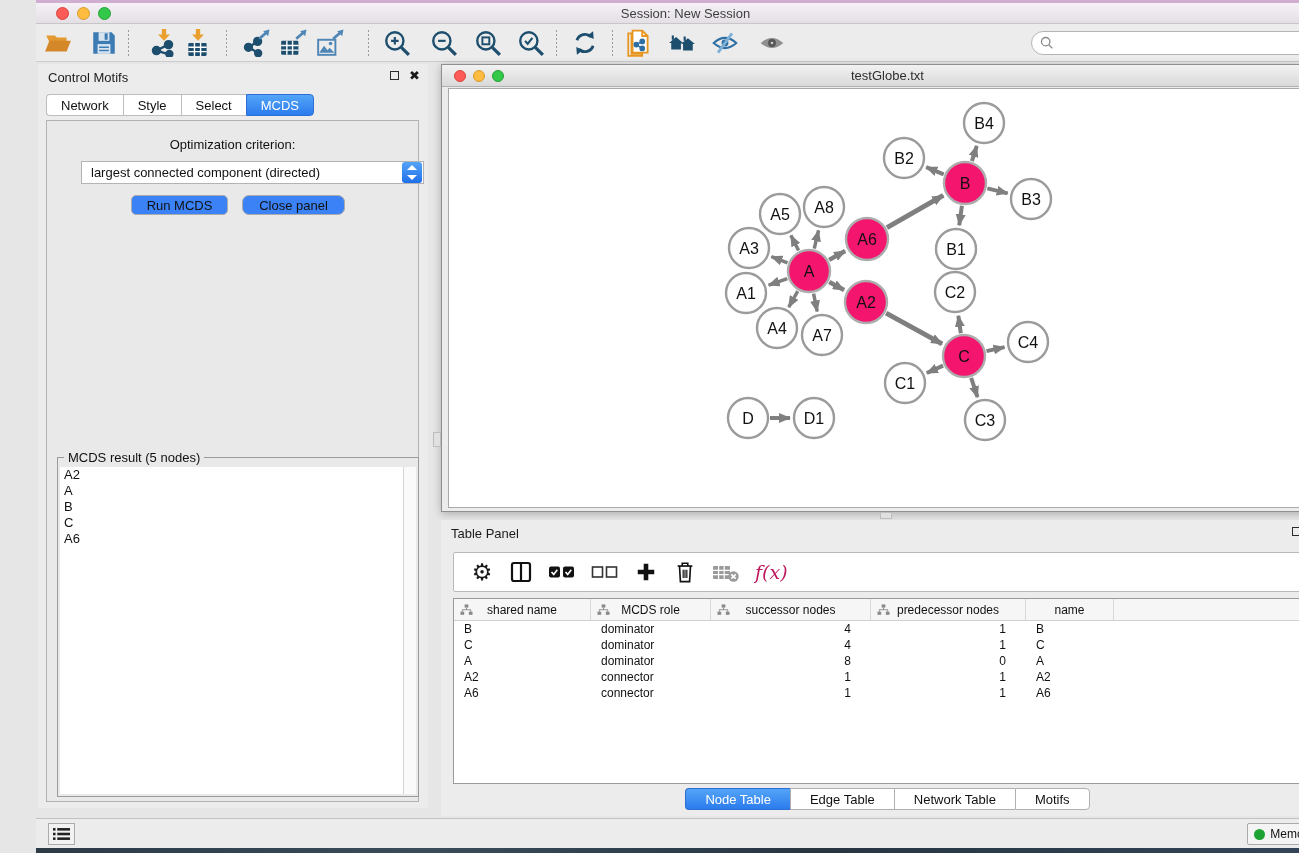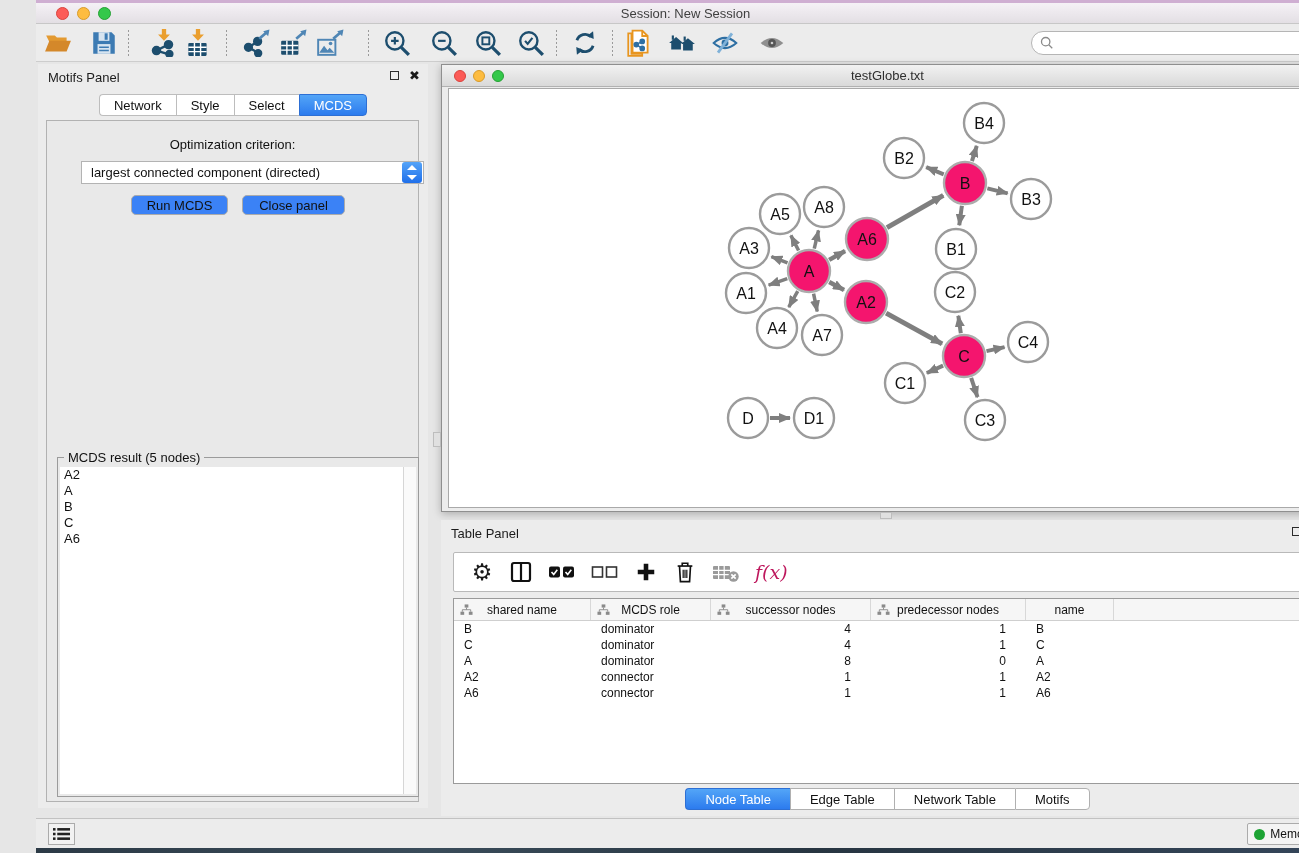--- a/index.html
+++ b/index.html
@@ -31,21 +31,21 @@
     background:#fff; border:1px solid #b5b5b5; border-radius:12px; display:flex; align-items:center; padding-left:8px; }
   .searchbox input { border:none; outline:none; flex:1; font-size:13px; background:transparent; height:20px; }
 
   
   .control-panel { position:absolute; left:2px; top:64px; width:390px; height:744px; background:#ececec; }
   .panel-head { position:relative; height:26px; }
   .panel-title { position:absolute; left:10px; top:6px; font-size:13px; color:#1c1c1c; }
   .panel-btns { position:absolute; right:8px; top:6px; display:flex; gap:10px; align-items:center; }
   .float-sq { width:9px; height:9px; border:1.6px solid #2b2b2b; display:inline-block; }
   .close-x { font-size:13px; font-weight:bold; color:#1a1a1a; line-height:11px; }
-  .cp-tabs { position:absolute; left:0; top:30px; width:100%; display:flex; justify-content:center; }
+  .cp-tabs { position:absolute; left:8px; top:30px; width:100%; display:flex; justify-content:flex-start; }
   .cp-tab { height:22px; padding:0 14px; background:#fff; border:1px solid #bdbdbd; border-right:none;
     font-size:13px; display:flex; align-items:center; color:#111; cursor:pointer; }
   .cp-tab:first-child { border-radius:4px 0 0 4px; }
   .cp-tab:last-child { border-right:1px solid #bdbdbd; border-radius:0 4px 4px 0; }
   .cp-tab.active { background:linear-gradient(#53a5f7,#2c7bee); border-color:#2d6fd4; color:#fff; }
   .cp-body { position:absolute; left:8px; top:56px; width:373px; height:682px;
     background:#e9e9e9; border:1px solid #b2b2b2; }
   .opt-label { margin-top:16px; text-align:center; font-size:13px; color:#111; }
   .selectbox { position:relative; margin:9px 0 0 34px; width:343px; height:23px; background:#fff;
     border:1px solid #b3b3b3; border-radius:0; display:flex; align-items:center; cursor:pointer; }
@@ -283,41 +283,41 @@
       <svg width="14" height="14" viewBox="0 0 16 16">
           <circle cx="6.5" cy="6.5" r="4.8" fill="none" stroke="#8a8a8a" stroke-width="1.5"></circle>
           <path d="M10 10l4 4" stroke="#8a8a8a" stroke-width="1.5"></path>
         </svg>
       <input type="text" value="" style="">
     </div>
   </div>
 
   <div class="control-panel">
     <div class="panel-head">
-      <span class="panel-title">Motifs Panel</span>
+      <span class="panel-title">Control Motifs</span>
       <span class="panel-btns">
         <span class="float-sq"></span>
         <span class="close-x">✖</span>
       </span>
     </div>
     <div class="cp-tabs" id="cp-tabs">
         <div class="cp-tab">Network</div>
         <div class="cp-tab">Style</div>
         <div class="cp-tab">Select</div>
         <div class="cp-tab active">MCDS</div>
       </div>
     <div class="cp-body">
       <div class="opt-label">Optimization criterion:</div>
       <div class="selectbox">
         <span class="sel-text">largest connected component (directed)</span>
         <span class="sel-stepper"></span>
       </div>
       <div class="btn-row">
         <div class="push-btn" style="left:84px; width:97px;">Run MCDS</div>
-        <div class="push-btn" style="left:195px; width:103px;">Close panel</div>
+        <div class="push-btn" style="left:195px; width:103px;border-radius:7px;">Close panel</div>
       </div>
       <div class="fieldset">
         <span class="fs-legend">MCDS result (5 nodes)</span>
         <div class="mcds-list" id="mcds-list">
             <div class="result-item">A2</div>
             <div class="result-item">A</div>
             <div class="result-item">B</div>
             <div class="result-item">C</div>
             <div class="result-item">A6</div>
           </div>

